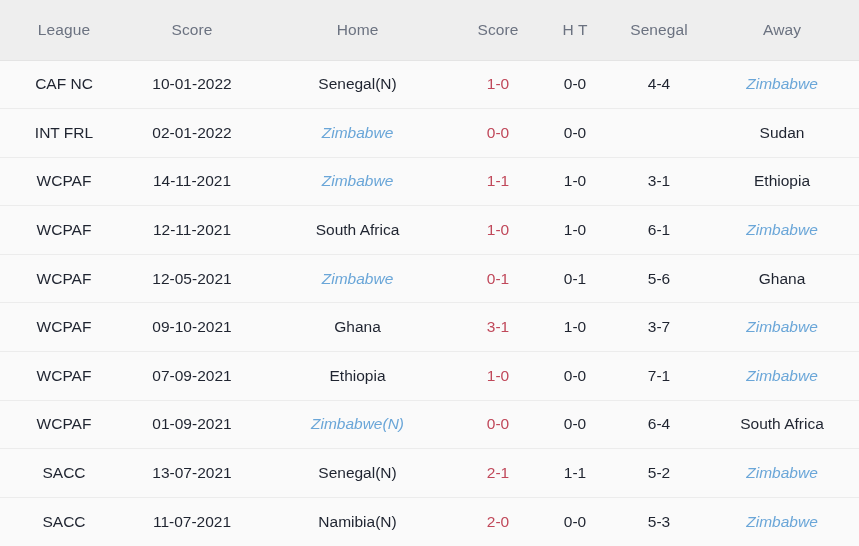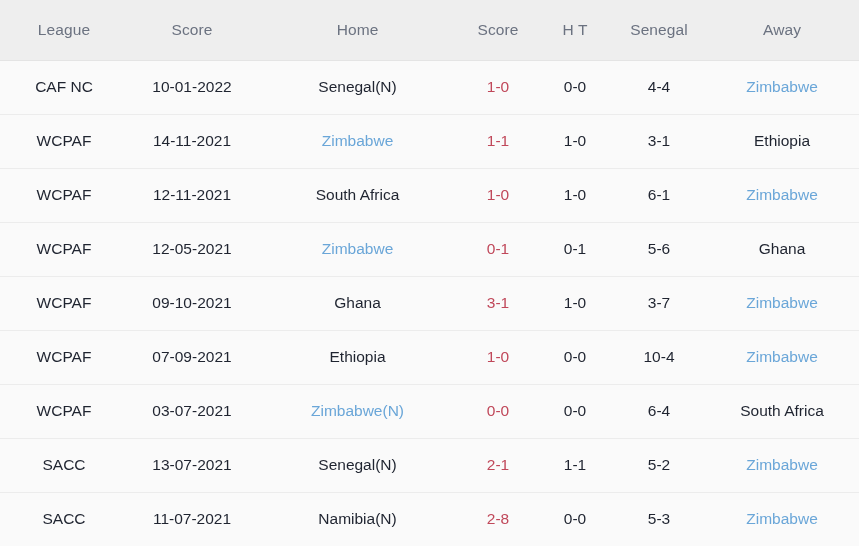--- a/index.html
+++ b/index.html
@@ -55,21 +55,21 @@
     padding: 0;
     font-size: 15.5px;
     font-weight: 400;
     color: #1f2430;
     white-space: nowrap;
   }
   tbody tr:first-child td { border-top: none; margin-left: 34px; }
 
   
   .v-default { color: #1f2430; }
-  .v-link    { color: #6aa6d8; cursor: pointer; }
+  .v-link    { color: #6aa6d8; cursor: pointer; font-style: italic; }
   .v-score   { color: #c0485a; }
   .v-muted   { color: #1f2430; }
 
   .cell-text { display: inline-block; line-height: 1; }
 </style>
 </head>
 <body>
 
 <table class="match-table">
   <colgroup>
@@ -94,20 +94,29 @@
   </thead>
   <tbody id="table-body">
       <tr>
         <td><span class="cell-text v-default">CAF NC</span></td>
         <td><span class="cell-text v-default">10-01-2022</span></td>
         <td><span class="cell-text v-default">Senegal(N)</span></td>
         <td><span class="cell-text v-score">1-0</span></td>
         <td><span class="cell-text v-muted">0-0</span></td>
         <td><span class="cell-text v-muted">4-4</span></td>
         <td><span class="cell-text v-link">Zimbabwe</span></td>
+      </tr>
+      <tr>
+        <td><span class="cell-text v-default">INT FRL</span></td>
+        <td><span class="cell-text v-default">02-01-2022</span></td>
+        <td><span class="cell-text v-link">Zimbabwe</span></td>
+        <td><span class="cell-text v-score">0-0</span></td>
+        <td><span class="cell-text v-muted">0-0</span></td>
+        <td><span class="cell-text v-muted"></span></td>
+        <td><span class="cell-text v-default">Sudan</span></td>
       </tr>
       <tr>
         <td><span class="cell-text v-default">WCPAF</span></td>
         <td><span class="cell-text v-default">14-11-2021</span></td>
         <td><span class="cell-text v-link">Zimbabwe</span></td>
         <td><span class="cell-text v-score">1-1</span></td>
         <td><span class="cell-text v-muted">1-0</span></td>
         <td><span class="cell-text v-muted">3-1</span></td>
         <td><span class="cell-text v-default">Ethiopia</span></td>
       </tr>
@@ -137,44 +146,44 @@
         <td><span class="cell-text v-muted">1-0</span></td>
         <td><span class="cell-text v-muted">3-7</span></td>
         <td><span class="cell-text v-link">Zimbabwe</span></td>
       </tr>
       <tr>
         <td><span class="cell-text v-default">WCPAF</span></td>
         <td><span class="cell-text v-default">07-09-2021</span></td>
         <td><span class="cell-text v-default">Ethiopia</span></td>
         <td><span class="cell-text v-score">1-0</span></td>
         <td><span class="cell-text v-muted">0-0</span></td>
-        <td><span class="cell-text v-muted">10-4</span></td>
+        <td><span class="cell-text v-muted">7-1</span></td>
         <td><span class="cell-text v-link">Zimbabwe</span></td>
       </tr>
       <tr>
         <td><span class="cell-text v-default">WCPAF</span></td>
-        <td><span class="cell-text v-default">03-07-2021</span></td>
+        <td><span class="cell-text v-default">01-09-2021</span></td>
         <td><span class="cell-text v-link">Zimbabwe(N)</span></td>
         <td><span class="cell-text v-score">0-0</span></td>
         <td><span class="cell-text v-muted">0-0</span></td>
         <td><span class="cell-text v-muted">6-4</span></td>
         <td><span class="cell-text v-default">South Africa</span></td>
       </tr>
       <tr>
         <td><span class="cell-text v-default">SACC</span></td>
         <td><span class="cell-text v-default">13-07-2021</span></td>
         <td><span class="cell-text v-default">Senegal(N)</span></td>
         <td><span class="cell-text v-score">2-1</span></td>
         <td><span class="cell-text v-muted">1-1</span></td>
         <td><span class="cell-text v-muted">5-2</span></td>
         <td><span class="cell-text v-link">Zimbabwe</span></td>
       </tr>
       <tr>
         <td><span class="cell-text v-default">SACC</span></td>
         <td><span class="cell-text v-default">11-07-2021</span></td>
         <td><span class="cell-text v-default">Namibia(N)</span></td>
-        <td><span class="cell-text v-score">2-8</span></td>
+        <td><span class="cell-text v-score">2-0</span></td>
         <td><span class="cell-text v-muted">0-0</span></td>
         <td><span class="cell-text v-muted">5-3</span></td>
         <td><span class="cell-text v-link">Zimbabwe</span></td>
       </tr>
     </tbody>
 </table>
 
 </body></html>

